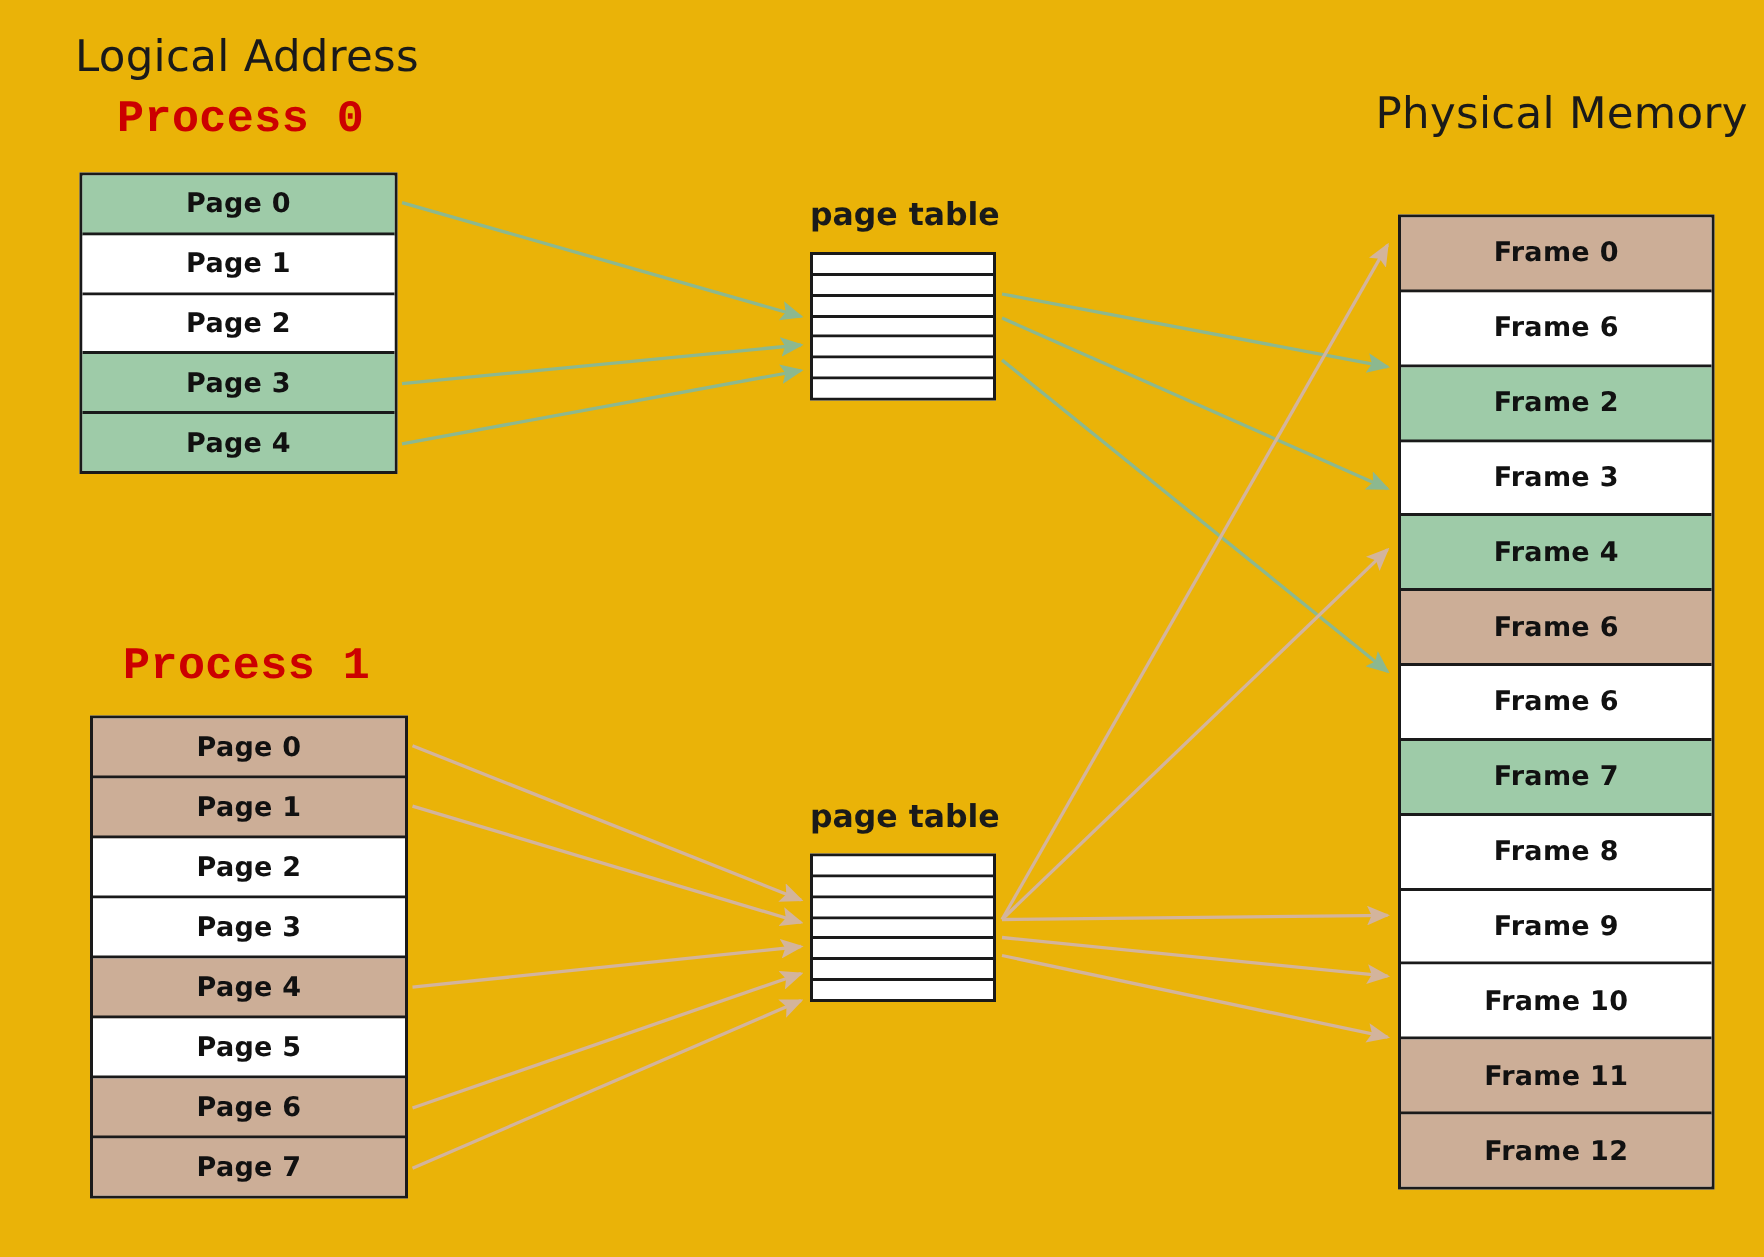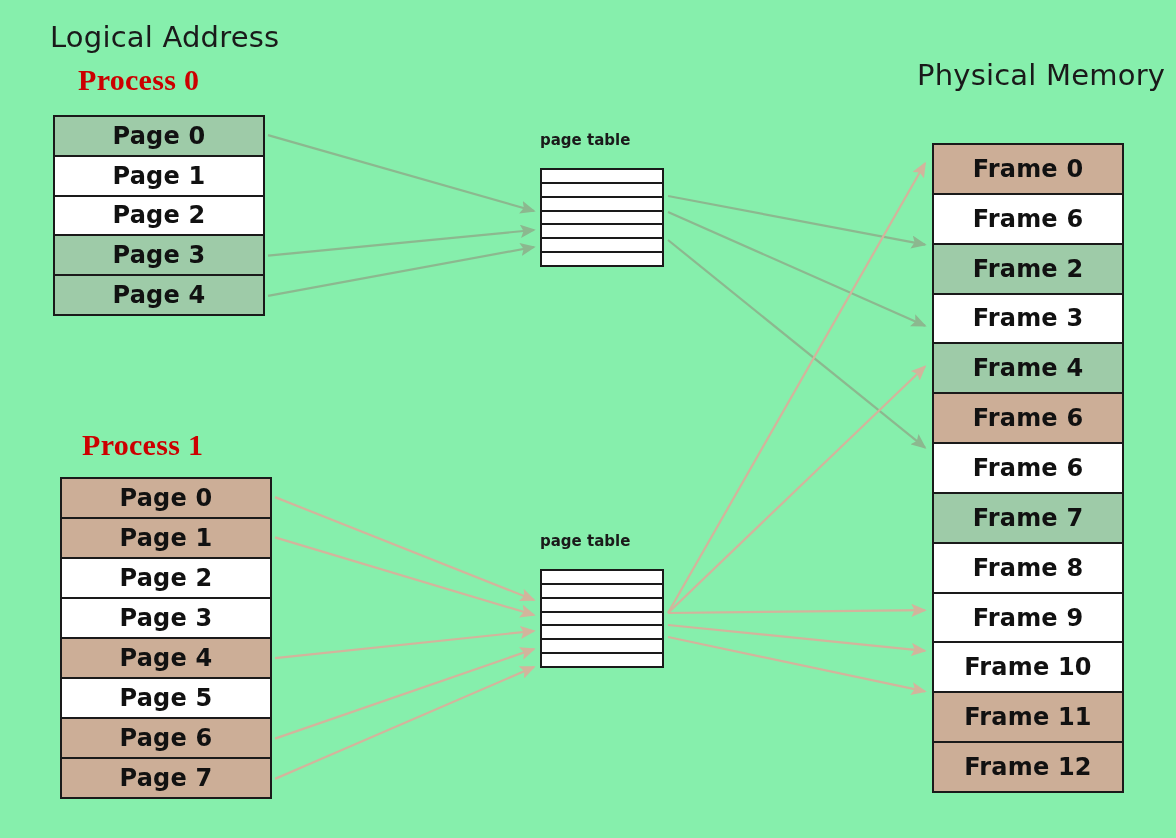--- a/index.html
+++ b/index.html
@@ -8,71 +8,71 @@
     padding: 0;
     background: #ffffff;
   }
   body {
     font-family: "DejaVu Sans", "Liberation Sans", sans-serif;
   }
   #stage {
     position: relative;
     width: 1176px;
     height: 838px;
-    background: #86efac;
+    background: #eab308;
     overflow: hidden;
   }
 
   
   .heading-plain {
     position: absolute;
     font-family: "DejaVu Sans", "Liberation Sans", sans-serif;
     font-size: 29px;
     font-weight: 400;
     color: #1a1a1a;
     white-space: nowrap;
     letter-spacing: 0.2px;
   }
   .heading-proc {
     position: absolute;
-    font-family: Liberation Serif, serif;
+    font-family: Liberation Mono, monospace;
     font-size: 30px;
     font-weight: bold;
     color: #cc0000;
     white-space: nowrap;
     letter-spacing: 0.3px;
   }
   .label-pt {
     position: absolute;
     font-family: "DejaVu Sans", "Liberation Sans", sans-serif;
-    font-size: 15px;
+    font-size: 21px;
     font-weight: bold;
     color: #1a1a1a;
     white-space: nowrap;
-    text-align: left;
+    text-align: center;
   }
 
   
   .stack {
     position: absolute;
     box-sizing: border-box;
     border: 2.5px solid #1a1a1a;
     background: #ffffff;
     display: flex;
     flex-direction: column;
   }
   .stack .cell {
     box-sizing: border-box;
     flex: 1 1 0;
     border-bottom: 2.5px solid #1a1a1a;
     display: flex;
     align-items: center;
     justify-content: center;
     font-family: "DejaVu Sans", "Liberation Sans", sans-serif;
-    font-size: 24px;
+    font-size: 18px;
     font-weight: bold;
     color: #111111;
     background: #ffffff;
     letter-spacing: 0.2px;
   }
   .stack .cell:last-child {
     border-bottom: none;
   }
   .cell.fill-green { background: #9ecba8; }
   .cell.fill-brown { background: #ccae97; }
@@ -153,21 +153,21 @@
   <div class="pt" id="pt1" style="left:540px; top:569px; width:124px; height:99px;">
       <div class="ptrow"></div>
       <div class="ptrow"></div>
       <div class="ptrow"></div>
       <div class="ptrow"></div>
       <div class="ptrow"></div>
       <div class="ptrow"></div>
       <div class="ptrow"></div>
     </div>
 
-  <div class="stack" id="pm-stack" style="left:932px; top:143px; width:192px; height:650px;">
+  <div class="stack" id="pm-stack" style="left:932px; top:143px; width:211px; height:650px;">
       <div class="cell fill-brown">Frame 0</div>
       <div class="cell">Frame 6</div>
       <div class="cell fill-green">Frame 2</div>
       <div class="cell">Frame 3</div>
       <div class="cell fill-green">Frame 4</div>
       <div class="cell fill-brown">Frame 6</div>
       <div class="cell">Frame 6</div>
       <div class="cell fill-green">Frame 7</div>
       <div class="cell">Frame 8</div>
       <div class="cell">Frame 9</div>

